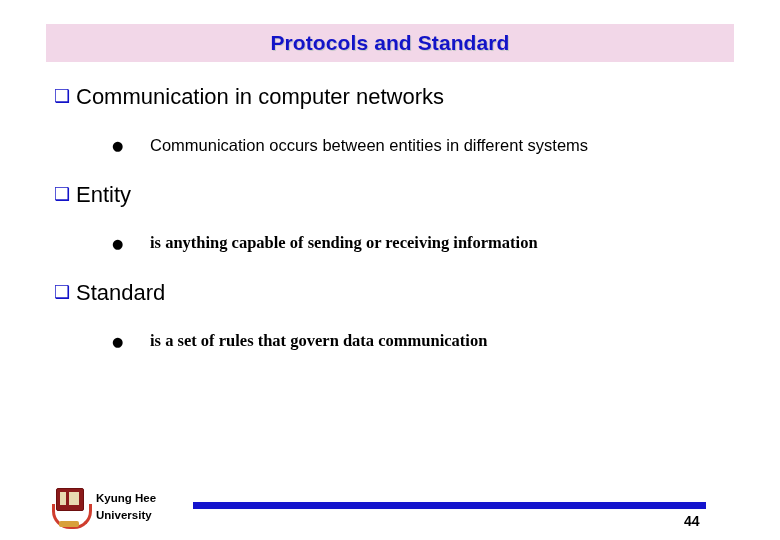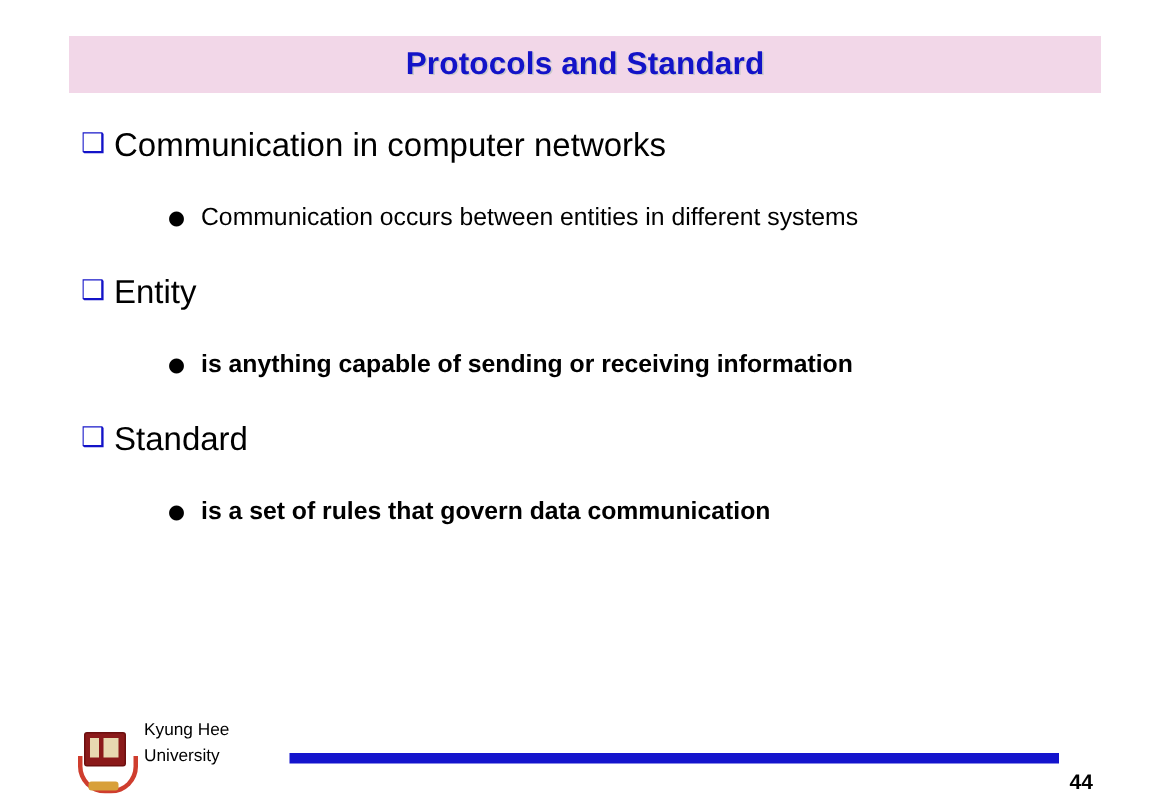--- a/index.html
+++ b/index.html
@@ -72,29 +72,30 @@
     font-size: 13px;
     color: #000000;
     line-height: 1;
     padding-top: 3px;
     font-family: "DejaVu Sans", sans-serif;
   }
   .level2 .txt {
     font-size: 16.5px;
     color: #000000;
     line-height: 1.1;
+    margin-left: 16px;
   }
   .l1-a { top: 85px; }
   .l2-a { top: 136px; }
   .l1-b { top: 183px; }
   .l2-b { top: 234px; }
   .l1-c { top: 281px; }
   .l2-c { top: 332px; }
 
-  .bold { font-weight: bold; }
+  .bold { font-weight: bold; font-family: Liberation Serif, serif; }
 
   
   .footer-logo {
     position: absolute;
     left: 52px;
     top: 488px;
     width: 38px;
     height: 40px;
   }
   .logo-shape {
@@ -145,37 +146,37 @@
     left: 7px;
     top: 33px;
     width: 20px;
     height: 6px;
     background: #d8a03a;
     border-radius: 2px;
   }
   .footer-univ {
     position: absolute;
     left: 96px;
-    top: 479px;
+    top: 490px;
     font-size: 11.5px;
-    font-weight: normal;
+    font-weight: bold;
     color: #000000;
     line-height: 1.45;
   }
   .footer-rule {
     position: absolute;
     left: 193px;
     top: 502px;
     width: 513px;
     height: 7px;
     background: #1414cd;
   }
   .page-number {
     position: absolute;
-    left: 713px;
+    left: 684px;
     top: 513px;
     font-size: 14px;
     font-weight: bold;
     color: #000000;
   }
 </style>
 </head>
 <body>
 
 <div class="slide">

